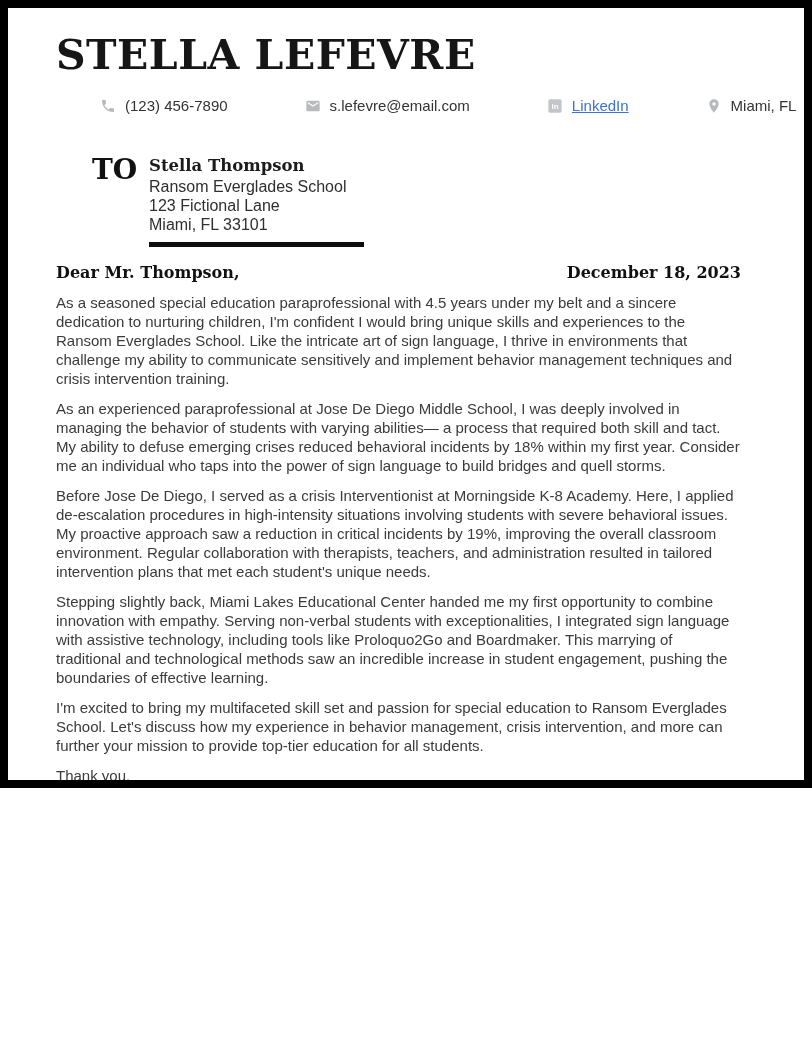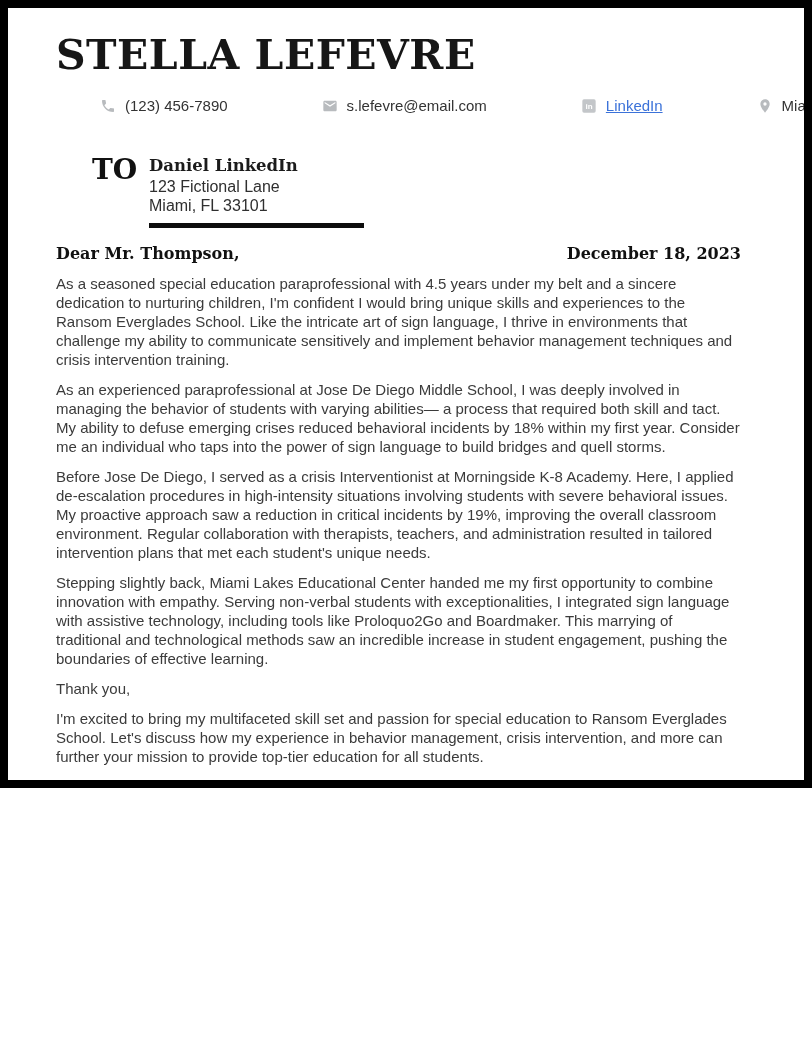--- a/index.html
+++ b/index.html
@@ -29,21 +29,21 @@
     margin-top: 10px;
     font-style: italic;
     font-size: 21px;
     letter-spacing: 0.2px;
     color: #2e2e2e;
   }
   .contact-row {
     margin-top: 20px;
     display: flex;
     align-items: center;
-    column-gap: 50px;
+    column-gap: 33px;
     font-size: 15px;
     color: #333333;
   }
   .contact-item { display: flex; align-items: center; gap: 9px; white-space: nowrap; }
   .contact-item .icon { display: inline-flex; width: 16px; height: 16px; margin-left: 44px; }
   .contact-item .icon svg { width: 100%; height: 100%; }
   a.link { color: #3b72d9; text-decoration: underline; }
 
   
   .to-block { margin-top: 42px; display: flex; }
@@ -136,36 +136,37 @@
             </svg>
         </span>
         <span>Miami, FL</span>
       </div>
     </div>
   </header>
 
   <section class="to-block">
     <div class="to-label">TO</div>
     <div class="recipient">
-      <div class="recipient-name">Daniel LinkedIn</div>
+      <div class="recipient-name">Stella Thompson</div>
+      <div>Ransom Everglades School</div>
       <div>123 Fictional Lane</div>
       <div>Miami, FL 33101</div>
       <div class="divider"></div>
     </div>
   </section>
 
   <section class="letter">
     <div class="salutation-row">
       <span>Dear Mr. Thompson,</span>
       <span>December 18, 2023</span>
     </div>
 
     <p>As a seasoned special education paraprofessional with 4.5 years under my belt and a sincere dedication to nurturing children, I'm confident I would bring unique skills and experiences to the Ransom Everglades School. Like the intricate art of sign language, I thrive in environments that challenge my ability to communicate sensitively and implement behavior management techniques and crisis intervention training.</p>
     <p>As an experienced paraprofessional at Jose De Diego Middle School, I was deeply involved in managing the behavior of students with varying abilities— a process that required both skill and tact. My ability to defuse emerging crises reduced behavioral incidents by 18% within my first year. Consider me an individual who taps into the power of sign language to build bridges and quell storms.</p>
     <p>Before Jose De Diego, I served as a crisis Interventionist at Morningside K-8 Academy. Here, I applied de-escalation procedures in high-intensity situations involving students with severe behavioral issues. My proactive approach saw a reduction in critical incidents by 19%, improving the overall classroom environment. Regular collaboration with therapists, teachers, and administration resulted in tailored intervention plans that met each student's unique needs.</p>
     <p>Stepping slightly back, Miami Lakes Educational Center handed me my first opportunity to combine innovation with empathy. Serving non-verbal students with exceptionalities, I integrated sign language with assistive technology, including tools like Proloquo2Go and Boardmaker. This marrying of traditional and technological methods saw an incredible increase in student engagement, pushing the boundaries of effective learning.</p>
+    <p>I'm excited to bring my multifaceted skill set and passion for special education to Ransom Everglades School. Let's discuss how my experience in behavior management, crisis intervention, and more can further your mission to provide top-tier education for all students.</p>
+
     <p>Thank you,</p>
-
-    <p>I'm excited to bring my multifaceted skill set and passion for special education to Ransom Everglades School. Let's discuss how my experience in behavior management, crisis intervention, and more can further your mission to provide top-tier education for all students.</p>
     <div class="signature">Stella Lefevre</div>
   </section>
 
 </div>
 
 </body></html>

